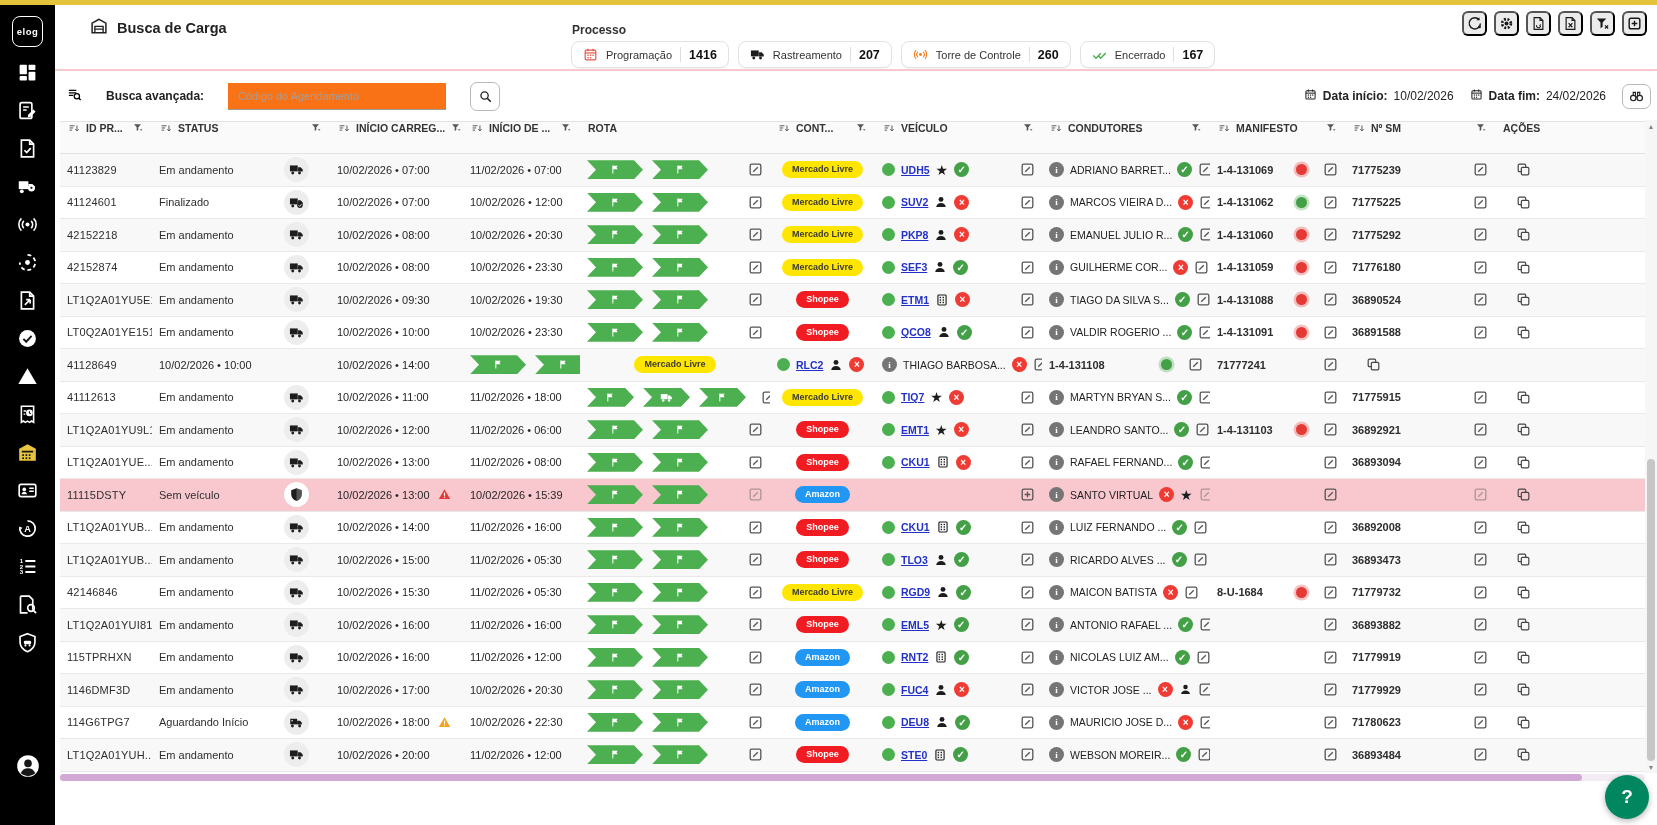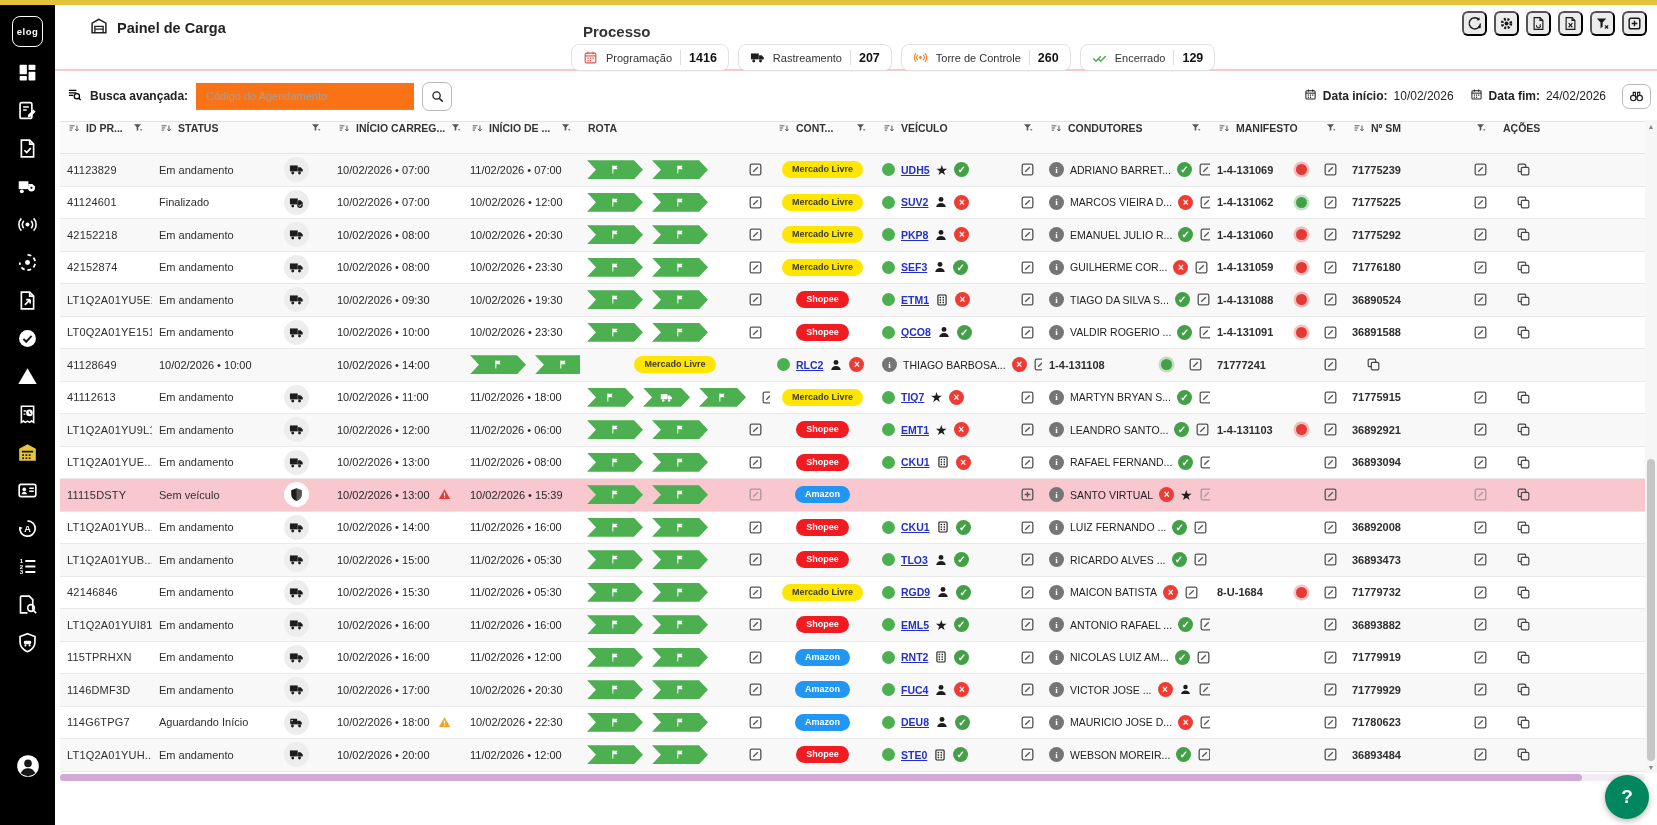--- a/index.html
+++ b/index.html
@@ -12,32 +12,32 @@
   .logo::first-letter{color:#E4C33C}
   .nav-item{height:38px;width:55px;display:flex;align-items:center;justify-content:center;color:#fff;cursor:pointer}
   .nav-item.active{color:#E8C53E}
   .side-bottom{margin-top:auto;margin-bottom:38px}
   
   .main{margin-left:55px;width:1602px;position:relative}
   .hdr{height:64px;margin-top:5px;position:relative;background:#fff}
   .hdr-title{position:absolute;left:35px;top:12px;display:flex;align-items:center;gap:9px;color:#222}
   .hdr-title h1{font-size:14.5px;font-weight:bold;color:#222}
   .process{position:absolute;left:516px;top:18px}
-  .process-label{font-size:15px;font-weight:bold;color:#333;margin-bottom:4px;margin-left:12px}
+  .process-label{font-size:12px;font-weight:bold;color:#333;margin-bottom:4px;margin-left:1px}
   .badges{display:flex;gap:9px}
   .badge{display:flex;align-items:center;gap:8px;border:1px solid #e2e2e2;border-radius:8px;background:#fff;padding:5px 11px;box-shadow:0 1px 1px rgba(0,0,0,.04)}
   .badge .blabel{font-size:11px;color:#333}
   .badge .bdiv{width:1px;height:15px;background:#ddd}
   .badge .bcount{font-size:12.5px;font-weight:bold;color:#111}
   .hdr-tools{position:absolute;right:10px;top:6px;display:flex;gap:7px}
   .tool-btn{width:25px;height:25px;border-radius:6px;background:#ECECEC;display:flex;align-items:center;justify-content:center;color:#1a1a1a;cursor:pointer}
   .pinkline{height:2px;background:#F6C9CF;width:100%}
   
   .filters{height:50px;position:relative;display:flex;align-items:center}
-  .search{display:flex;align-items:center;gap:8px;margin-left:12px}
+  .search{display:flex;align-items:center;gap:24px;margin-left:12px}
   .search .slabel{font-size:12px;font-weight:bold;color:#222}
   .search input{width:218px;height:27px;background:#f97316;border:none;border-bottom:1px solid #9a9a9a;padding:0 10px;font-size:11px;color:#444;font-family:"Liberation Sans",sans-serif}
   .search input::placeholder{color:#9f9f9f}
   .sbtn{width:30px;height:29px;border:1px solid #b9b9b9;border-radius:7px;background:#fff;display:flex;align-items:center;justify-content:center;color:#222;cursor:pointer}
   .dates{position:absolute;right:6px;display:flex;align-items:center;gap:16px}
   .dgroup{display:flex;align-items:center;gap:6px;font-size:12px;color:#222}
   .dgroup .dlabel{font-weight:bold}
   .binoc{width:29px;height:25px;border:1px solid #b9b9b9;border-radius:7px;background:#fff;display:flex;align-items:center;justify-content:center;color:#222;cursor:pointer}
   
   .tbl{margin-left:5px;width:1585px;--cols:92px 178px 133px 117px 190px 105px 167px 168px 135px 150px 1fr}
@@ -275,21 +275,21 @@
     </div>
 </aside>
 
 <div class="main">
   <header class="hdr">
     <div class="hdr-title">
       <span id="title-icon"><svg viewBox="0 0 24 24" width="18" height="18" fill="currentColor">
             <path d="M12 3L2.8 8.2V21h18.4V8.2z" fill="none" stroke="currentColor" stroke-width="2"></path>
             <path d="M6.5 21v-8.5h11V21M6.5 16.2h11" fill="none" stroke="currentColor" stroke-width="1.8"></path>
           </svg></span>
-      <h1>Painel de Carga</h1>
+      <h1>Busca de Carga</h1>
     </div>
     <div class="process">
       <div class="process-label">Processo</div>
       <div class="badges" id="badges">
           <div class="badge">
      <span style="display:flex;color:#E4554B">
               <svg viewBox="0 0 24 24" width="15" height="15" fill="currentColor">
                 <rect x="3.5" y="5" width="17" height="15.5" rx="2" fill="none" stroke="currentColor" stroke-width="1.9"></rect>
                 <path d="M3.5 9.5h17" stroke="currentColor" stroke-width="1.9"></path>
                 <path d="M8 2.8v4M16 2.8v4" stroke="currentColor" stroke-width="1.9"></path>
@@ -329,21 +329,21 @@
      <span class="bcount">260</span>
    </div>
           <div class="badge">
      <span style="display:flex;color:#4CAF50">
               <svg viewBox="0 0 24 24" width="15" height="15" fill="currentColor">
                 <path d="M2 13.5l4.5 4.5L14 10M9.5 13.5L14 18l8-8.5" stroke="currentColor" stroke-width="2.3" fill="none"></path>
               </svg>
             </span>
      <span class="blabel">Encerrado</span>
      <span class="bdiv"></span>
-     <span class="bcount">129</span>
+     <span class="bcount">167</span>
    </div>
         </div>
     </div>
     <div class="hdr-tools" id="hdr-tools">
         <button class="tool-btn">
      <span style="display:flex">
             <svg viewBox="0 0 24 24" width="15" height="15" fill="currentColor">
               <path d="M19.5 6a9 9 0 102 6" fill="none" stroke="currentColor" stroke-width="2.3"></path>
               <path d="M20 1.8v5h-5z"></path>
               <circle cx="20" cy="17.5" r="2.2"></circle>

